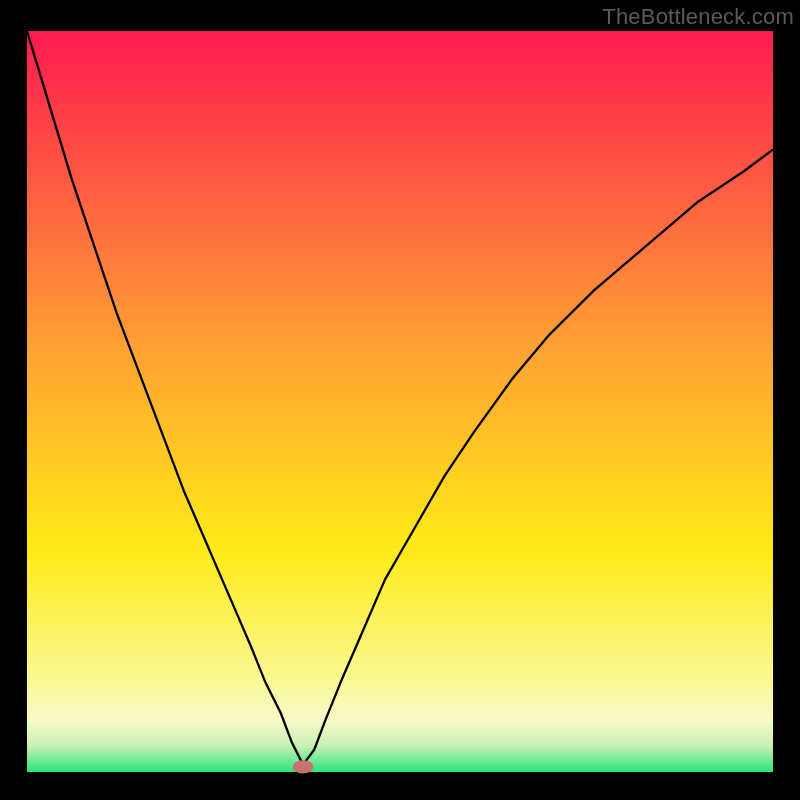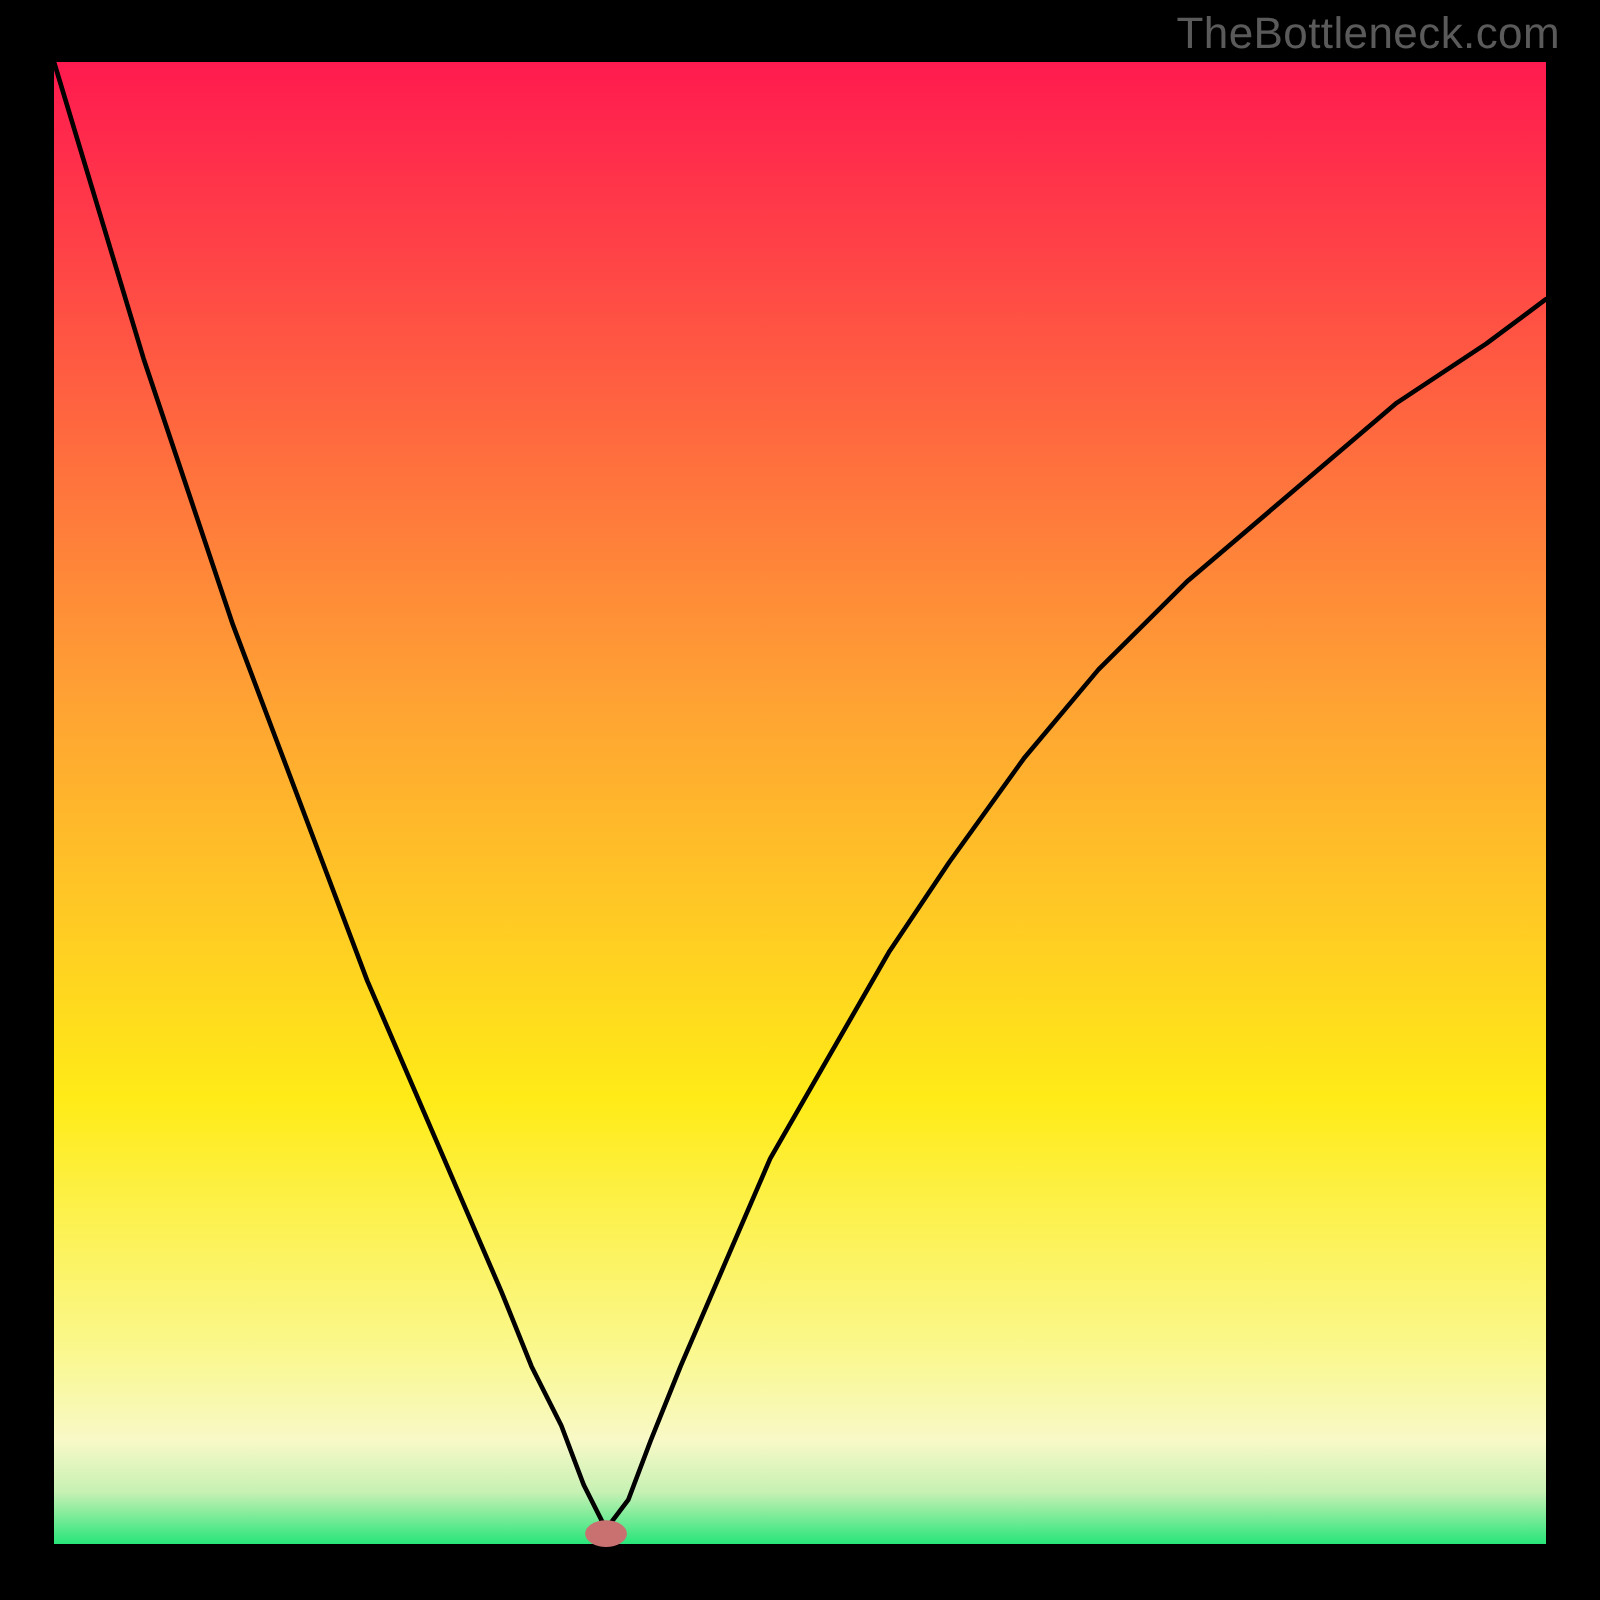--- a/index.html
+++ b/index.html
@@ -12,21 +12,21 @@
     overflow: hidden;
   }
   .stage {
     position: relative;
     width: 800px;
     height: 800px;
   }
   .watermark {
     position: absolute;
     top: 4px;
-    right: 20px;
+    right: 6px;
     color: #5a5a5a;
     font-size: 22px;
     font-weight: 500;
     letter-spacing: 0.2px;
     z-index: 20;
     user-select: none;
   }
   svg.plot {
     position: absolute;
     left: 0;

